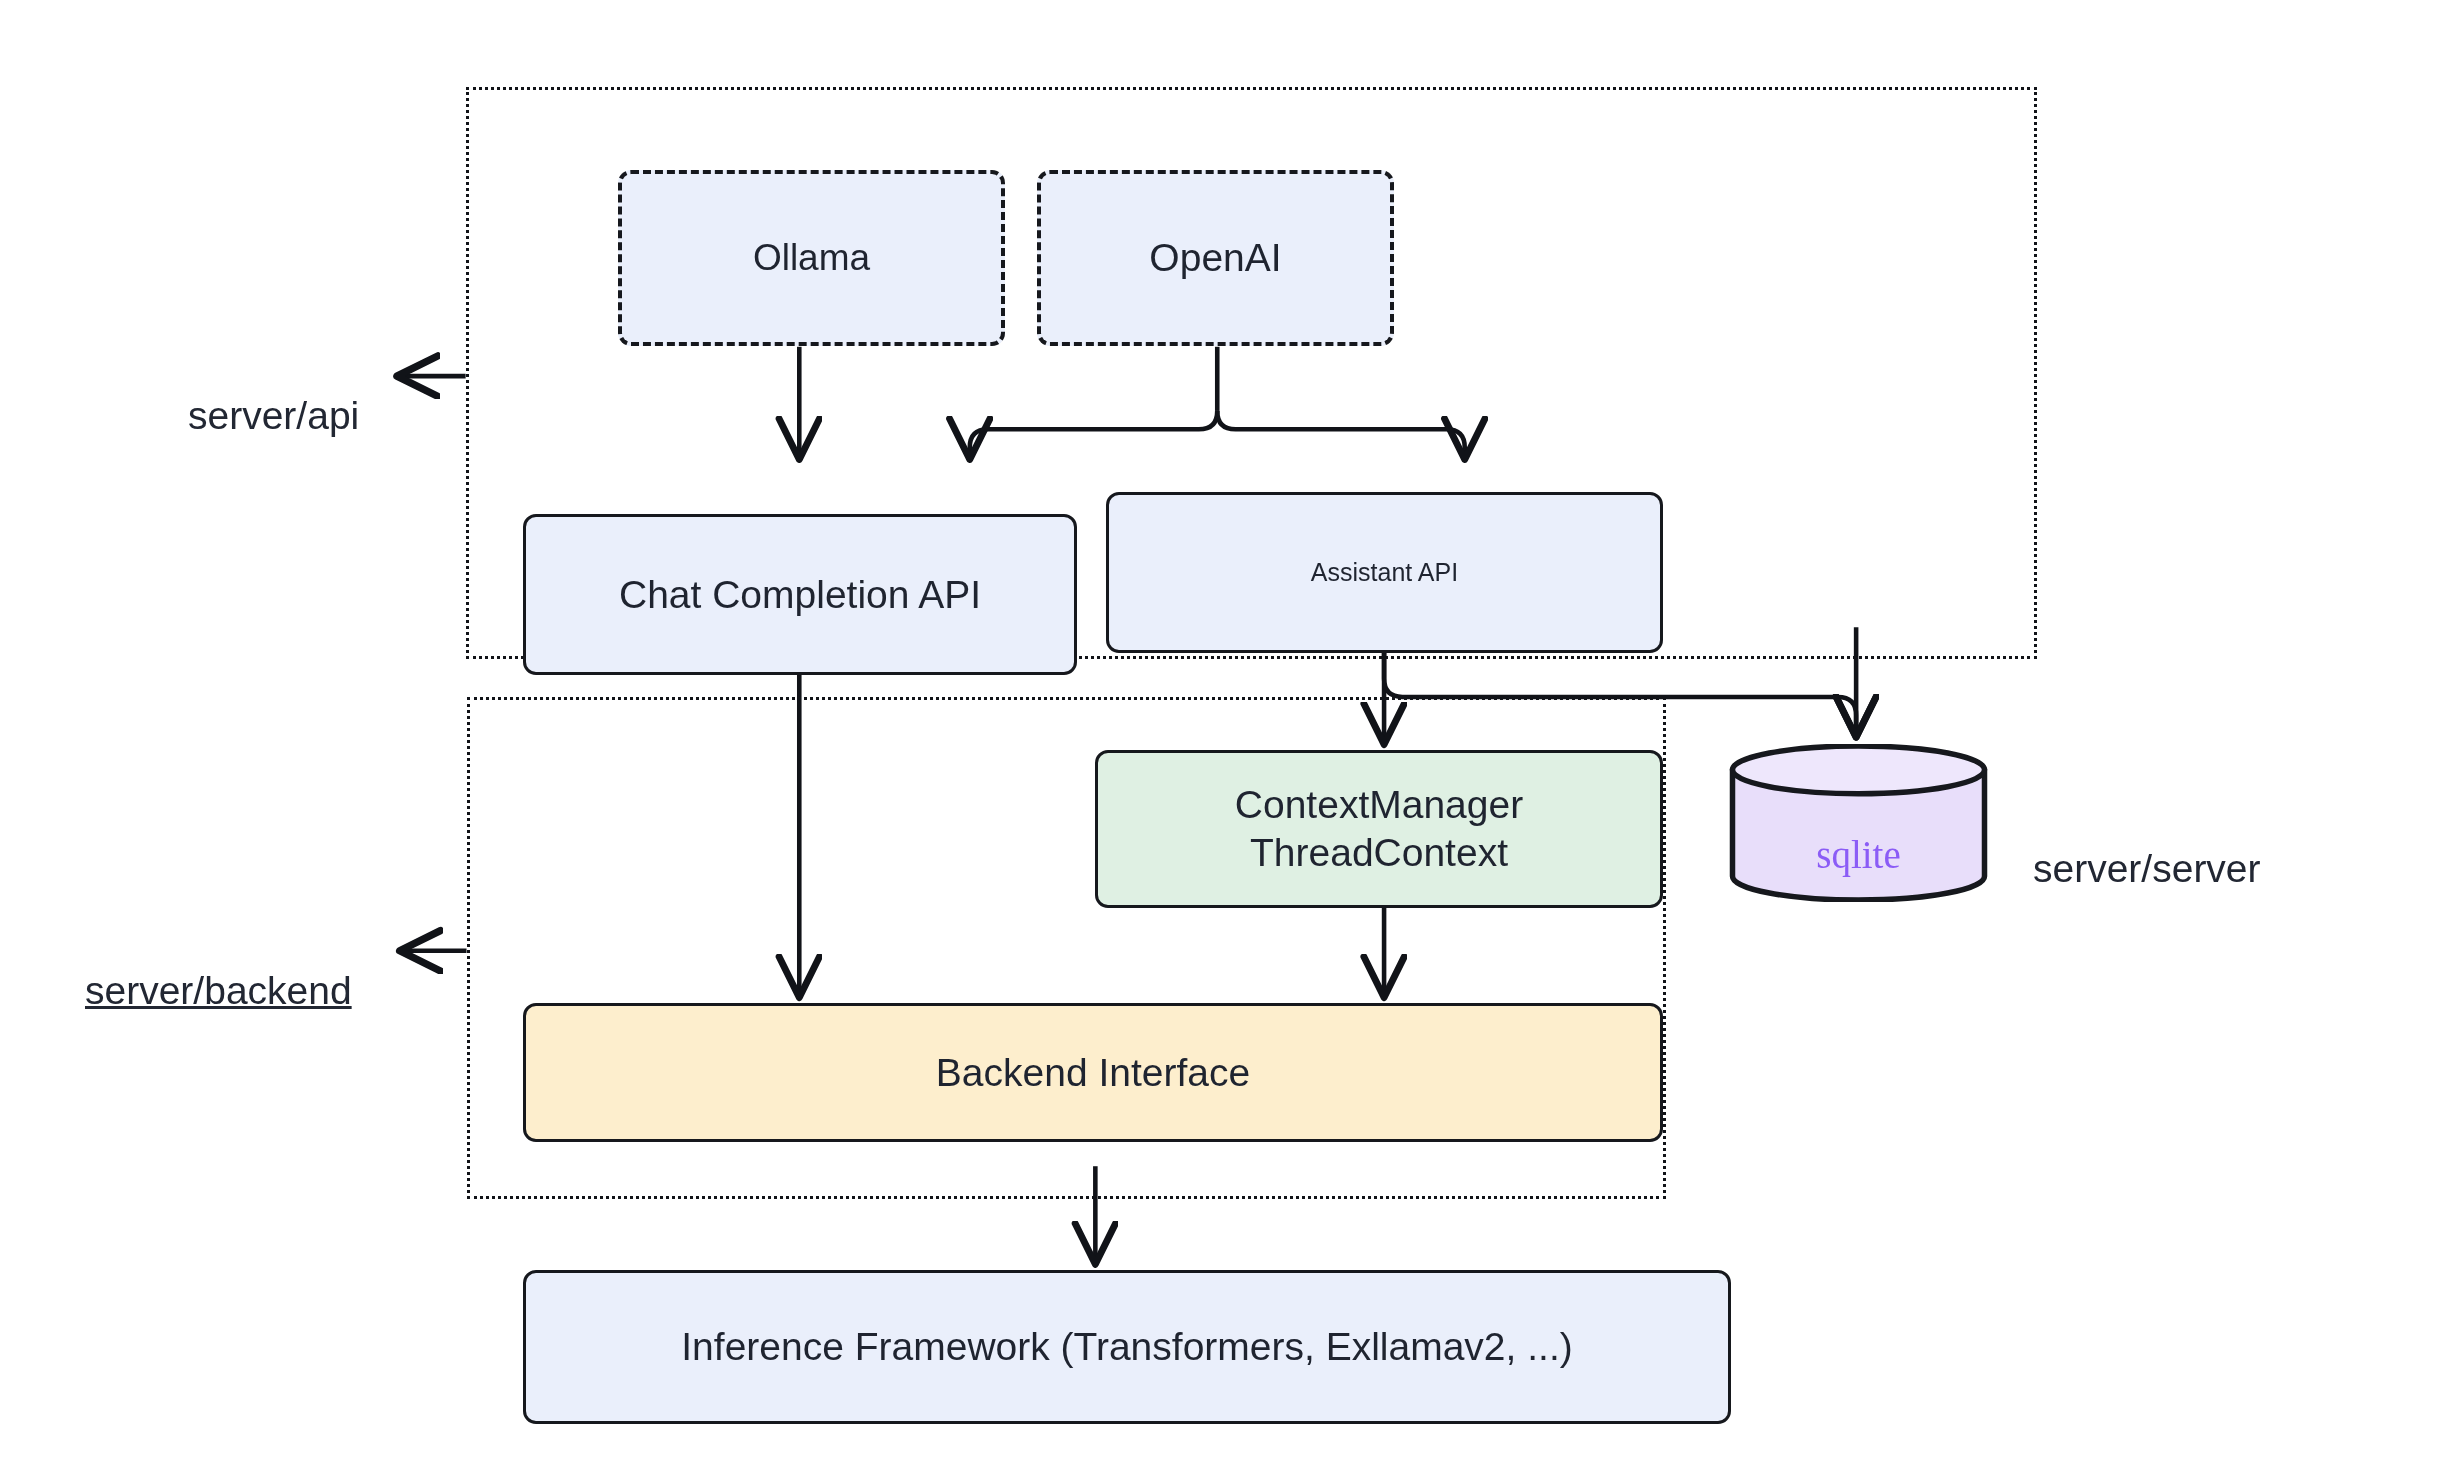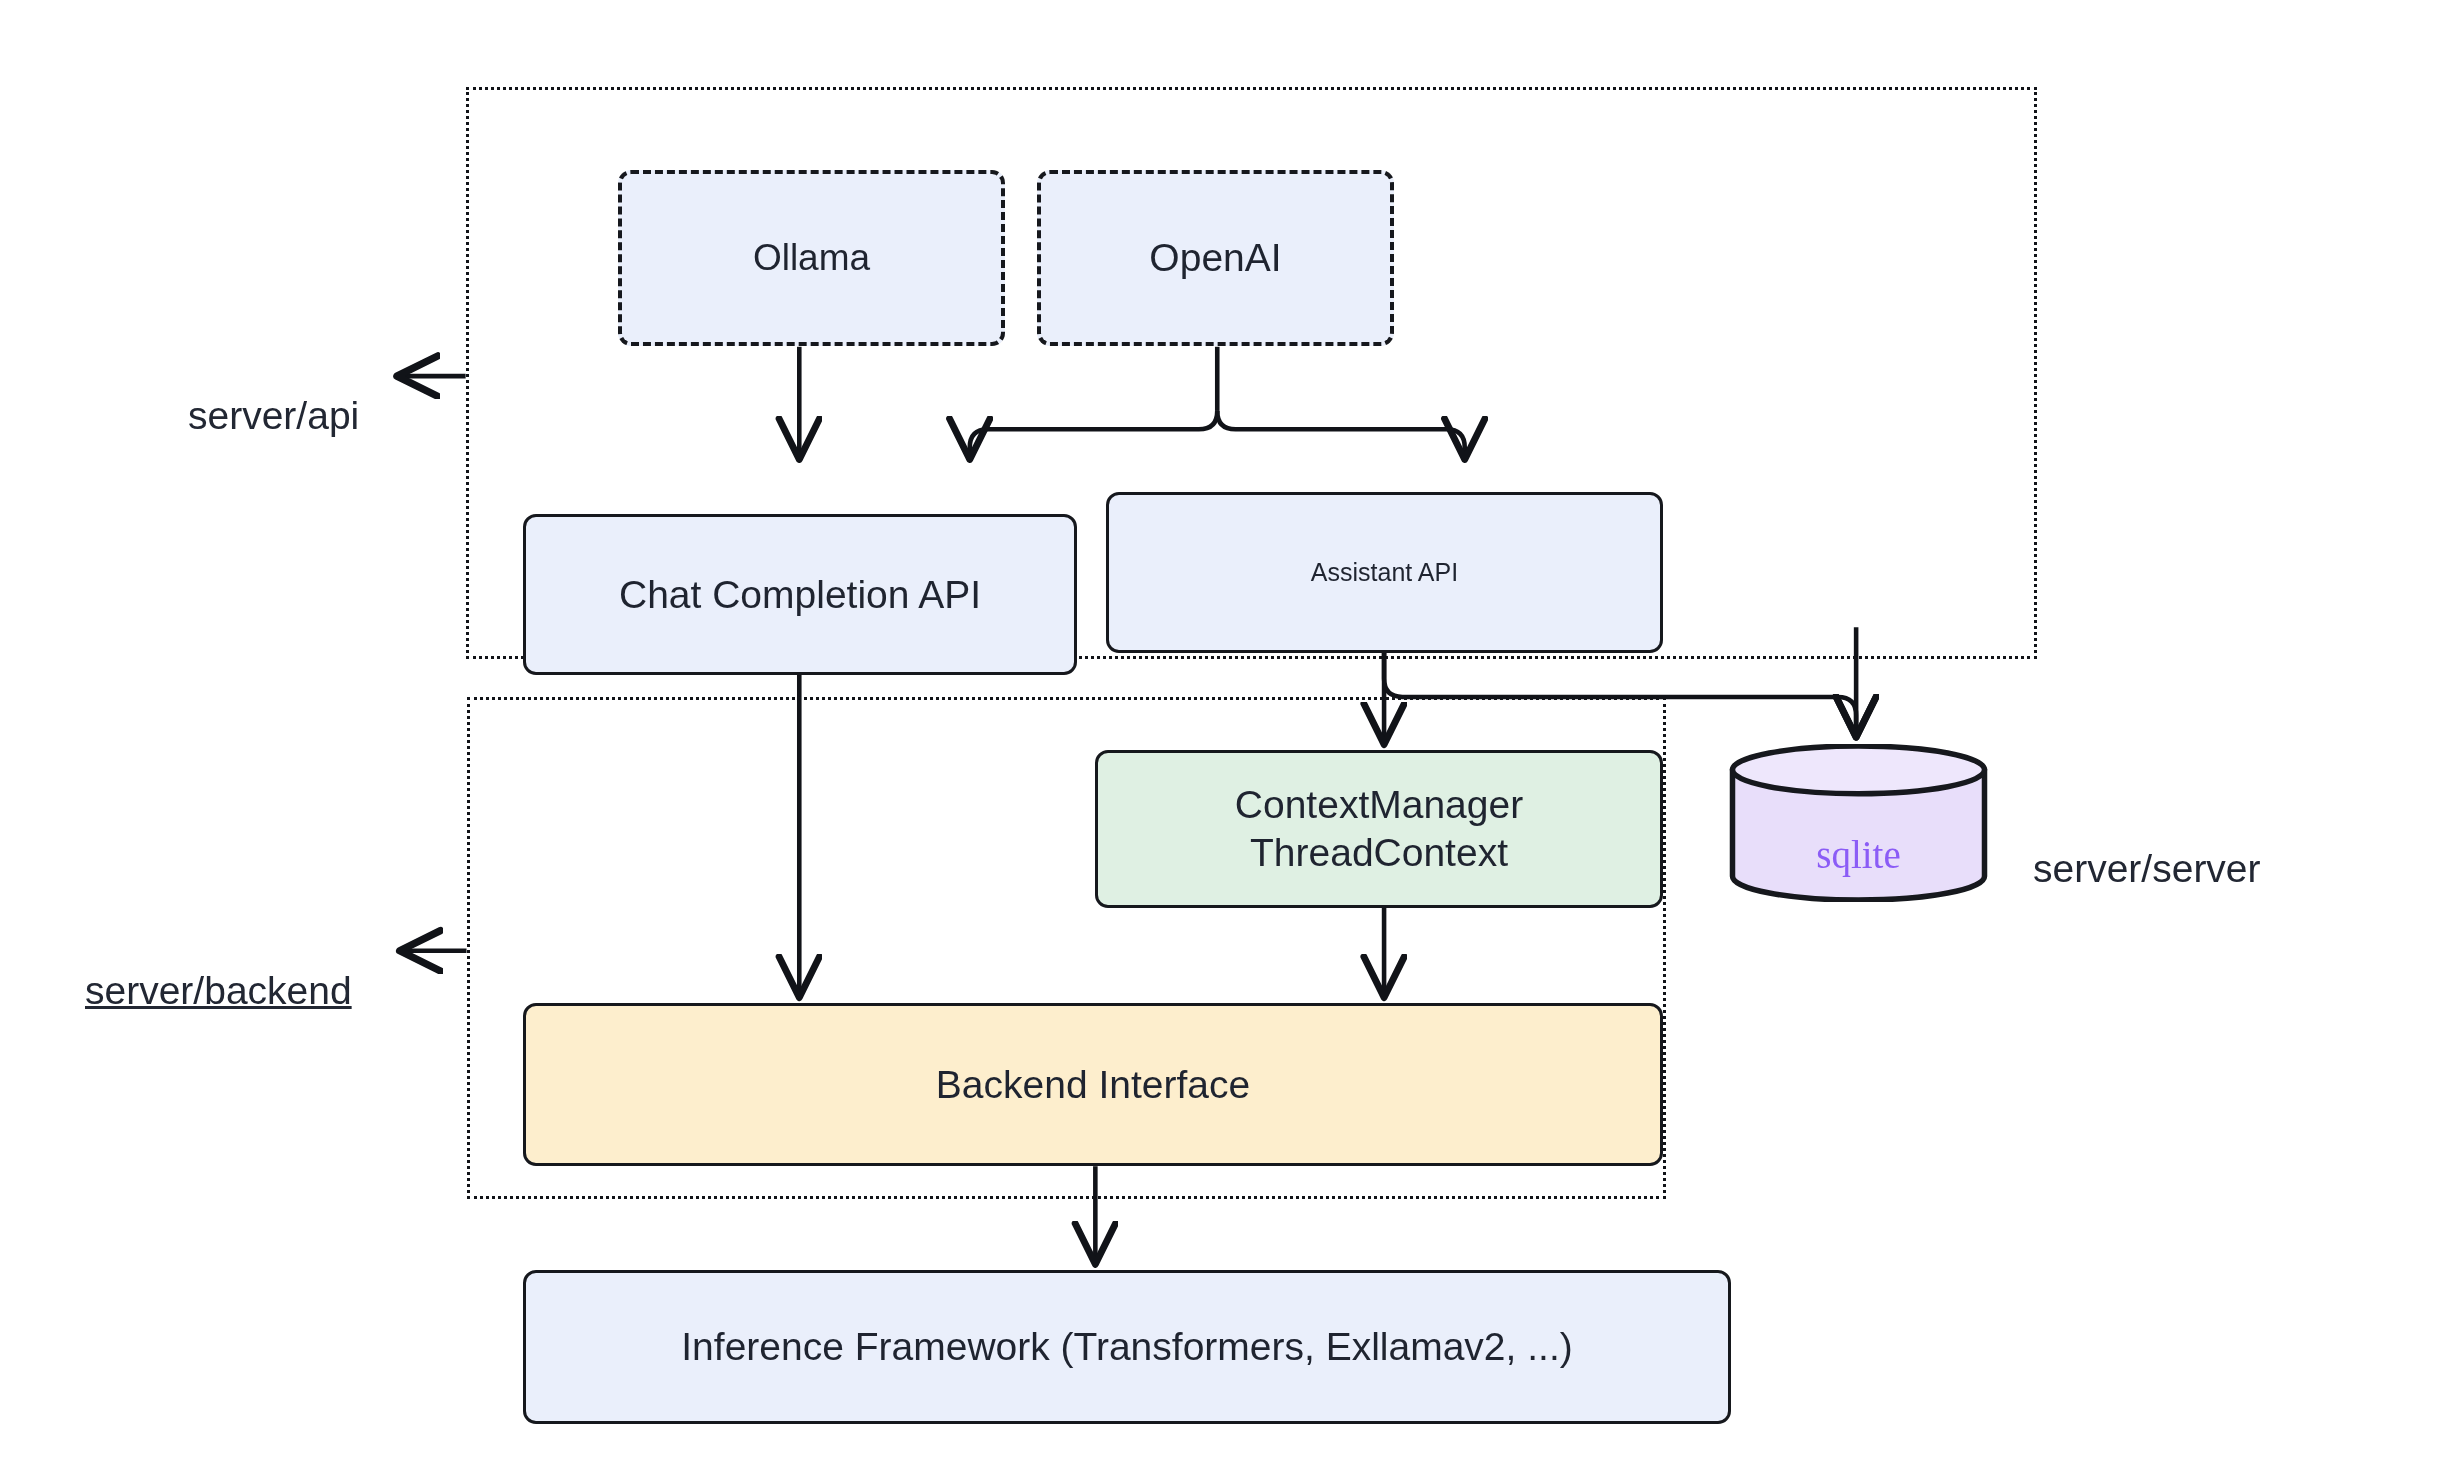--- a/index.html
+++ b/index.html
@@ -139,21 +139,21 @@
 ThreadContext</div>
 
   <div class="cylinder" style="left:1727px; top:744px; width:263px; height:158px;">
     <svg width="263" height="158" viewBox="0 0 287 172" xmlns="http://www.w3.org/2000/svg">
       <path d="M6,28 L6,144 A137,26 0 0 0 281,144 L281,28 Z" fill="#e8defa" stroke="#16181d" stroke-width="6" stroke-linejoin="round"></path>
       <ellipse cx="143.5" cy="28" rx="137.5" ry="26" fill="#eee7fc" stroke="#16181d" stroke-width="6"></ellipse>
     </svg>
     <span class="cyl-label" style="top:88px; font-size:39px;">sqlite</span>
   </div>
 
-  <div class="node solid node-yellow" style="left:523px; top:1003px; width:1140px; height:163px; font-size:39px;">Backend Interface</div>
+  <div class="node solid node-yellow" style="left:523px; top:1003px; width:1140px; height:139px; font-size:39px;">Backend Interface</div>
 
   <div class="node solid node-blue" style="left:523px; top:1270px; width:1208px; height:154px; font-size:39px;">Inference Framework (Transformers, Exllamav2, ...)</div>
 
   <span class="caption" style="left:188px; top:351px; font-size:39px;">server/api</span>
 
   <span class="caption" style="left:85px; top:926px; font-size:39px;text-decoration:underline;">server/backend</span>
 
   <span class="caption" style="left:2033px; top:804px; font-size:39px;">server/server</span>
 
 </div>

